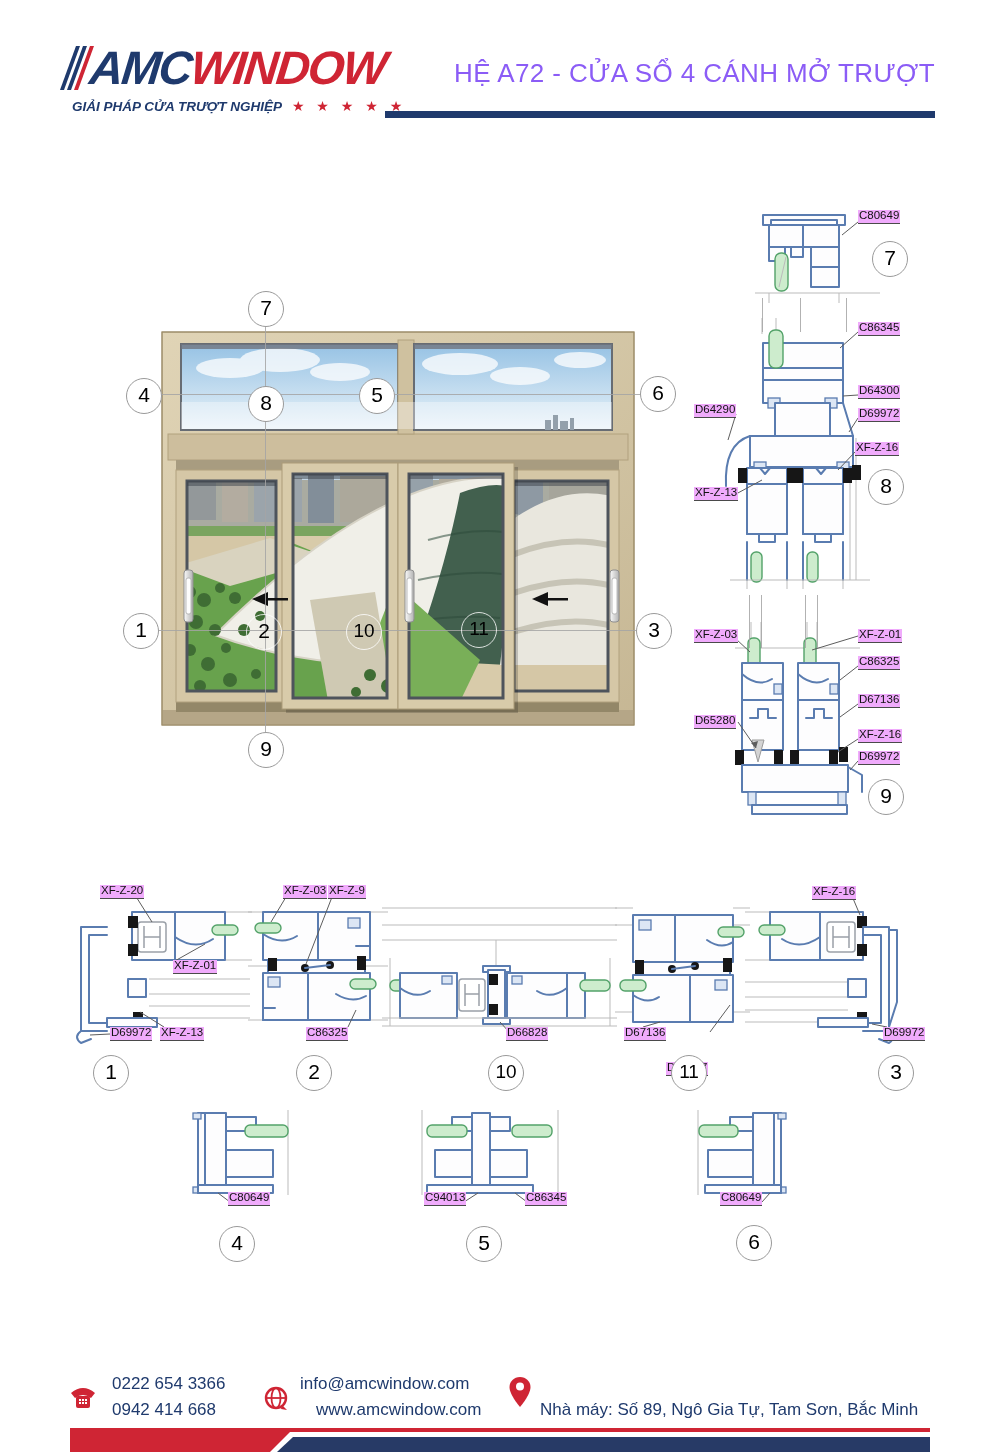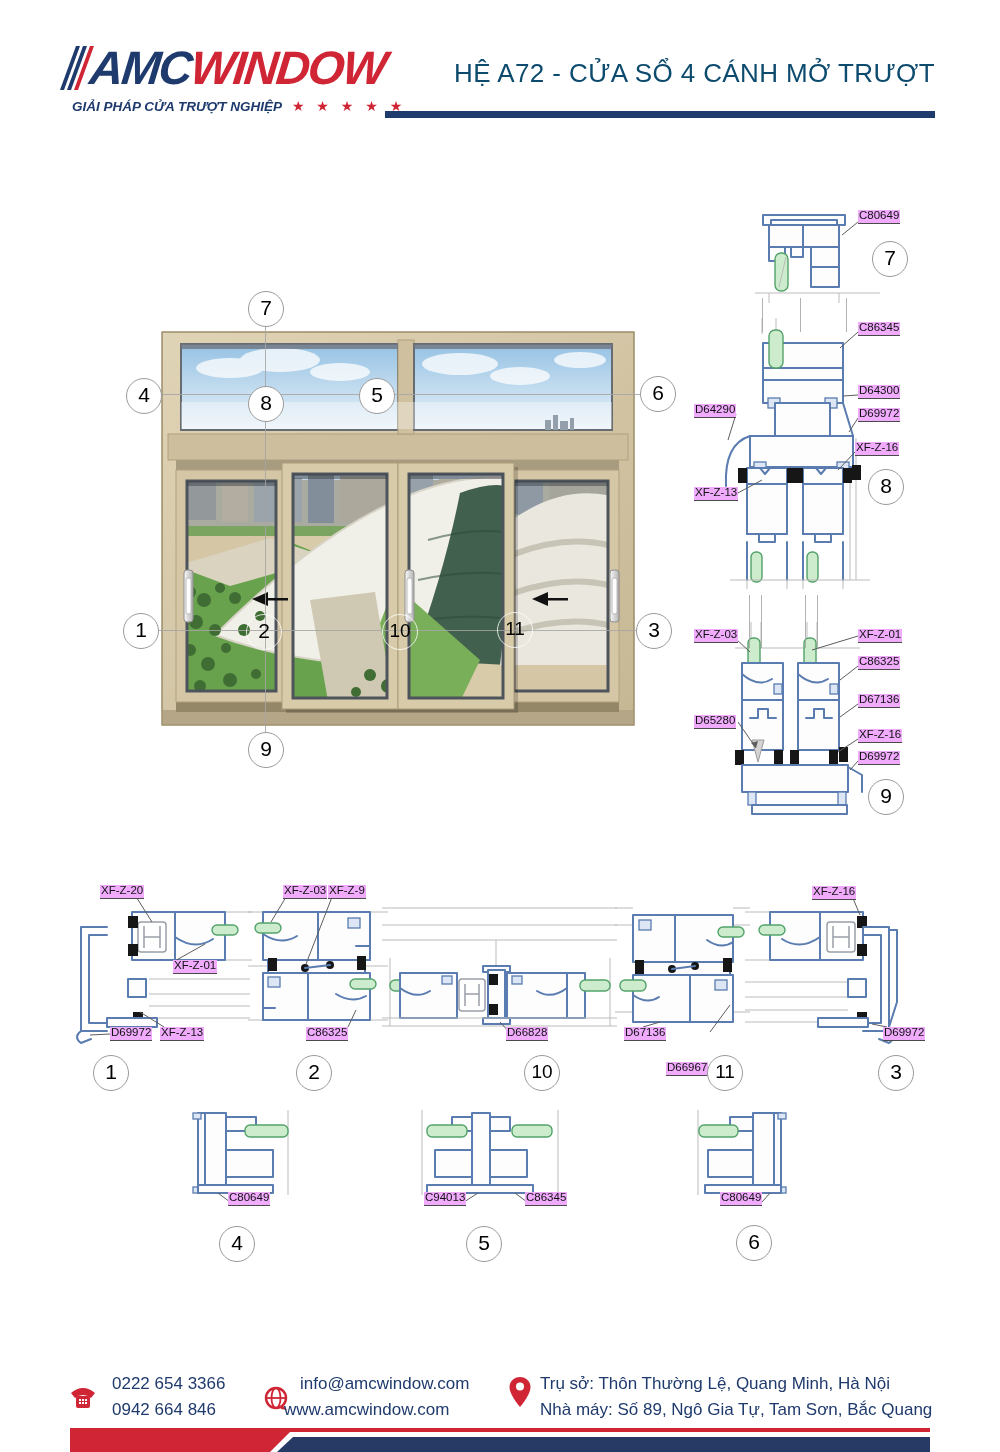--- a/index.html
+++ b/index.html
@@ -9,30 +9,30 @@
   
   .logo{position:absolute;left:72px;top:44px;width:310px;}
   .logo-word{position:relative;font-style:italic;font-weight:bold;font-size:47px;
              letter-spacing:-2px;transform:skewX(-6deg);line-height:1;white-space:nowrap;}
   .logo-word .amc{color:#1f3a6d;}
   .logo-word .win{color:#cf2534;}
   .lstripe{position:absolute;top:2px;width:4px;height:44px;transform:skewX(-20deg);}
   .logo-sub{margin-top:7px;display:flex;align-items:center;gap:10px;}
   .logo-tag{font-size:13.5px;font-weight:bold;font-style:italic;color:#1f3a6d;white-space:nowrap;}
   .logo-stars{color:#cf2534;font-size:14px;letter-spacing:4px;white-space:nowrap;}
-  .doc-title{position:absolute;right:65px;top:58px;font-size:26px;color:#0c4a6e;
+  .doc-title{position:absolute;right:65px;top:58px;font-size:26px;color:#8b5cf6;
              letter-spacing:.4px;white-space:nowrap;}
   .hdr-rule{position:absolute;left:385px;top:111px;width:550px;height:7px;background:#1f3a6d;}
 
   
   .plbl{position:absolute;font-size:11.5px;line-height:11px;color:#111;background:#f0abfc;
         border-bottom:1px solid #4a4a4a;padding:0 1px 2px 1px;white-space:nowrap;}
   .callout{position:absolute;width:34px;height:34px;border:1.4px solid #9a9a9a;border-radius:50%;
            background:#fff;color:#000;font-size:21px;line-height:32px;text-align:center;z-index:6;}
-  .callout.two{font-size:19px;margin-left:36px;}
+  .callout.two{font-size:19px;}
   .callout.onphoto{background:transparent;border-color:rgba(255,255,255,.8);}
   .hline{position:absolute;height:1px;background:#a5a5a5;z-index:5;opacity:.85;}
   .vline{position:absolute;width:1px;background:#a5a5a5;z-index:5;opacity:.85;}
   .dsvg{position:absolute;}
 
   
   .pf{fill:#fdfdfe;stroke:#5a7cb0;stroke-width:2;stroke-linejoin:round;}
   .pfl{fill:none;stroke:#5a7cb0;stroke-width:2;stroke-linejoin:round;stroke-linecap:round;}
   .pf2{fill:#dce6f4;stroke:#5a7cb0;stroke-width:1.3;}
   .gk{fill:#cdeccd;stroke:#53a269;stroke-width:1.4;}
@@ -584,35 +584,34 @@
     <g fill="#fff">
         <rect x="11" y="16" width="2" height="2"></rect>
         <rect x="14" y="16" width="2" height="2"></rect>
         <rect x="17" y="16" width="2" height="2"></rect>
     <rect x="11" y="19" width="2" height="2"></rect>
         <rect x="14" y="19" width="2" height="2"></rect>
         <rect x="17" y="19" width="2" height="2"></rect>
       </g>
   </svg>
   <div class="ft" style="left:112px;top:1374px">0222 654 3366</div>
-  <div class="ft" style="left:112px;top:1400px">0942 664 846</div>
+  <div class="ft" style="left:112px;top:1400px">0942 414 668</div>
 
   <svg class="fticon" style="left:262px;top:1385px" width="28" height="28" viewBox="0 0 28 28">
     <circle cx="14" cy="13" r="10" fill="none" stroke="#cf2534" stroke-width="2.4"></circle>
     <ellipse cx="14" cy="13" rx="4.5" ry="10" fill="none" stroke="#cf2534" stroke-width="1.8"></ellipse>
     <line x1="4" y1="13" x2="24" y2="13" stroke="#cf2534" stroke-width="1.8"></line>
     <path d="M20,20 l5,5 l-6,-1" fill="#cf2534"></path>
   </svg>
   <div class="ft" style="left:300px;top:1374px">info@amcwindow.com</div>
-  <div class="ft" style="left:284px;top:1400px">www.amcwindow.com</div>
+  <div class="ft" style="left:316px;top:1400px">www.amcwindow.com</div>
 
   <svg class="fticon" style="left:508px;top:1376px" width="24" height="34" viewBox="0 0 24 34">
     <path d="M12,1 C6,1 1.5,5.5 1.5,11 C1.5,19 12,31 12,31 C12,31 22.5,19 22.5,11 C22.5,5.5 18,1 12,1 Z" fill="#cf2534"></path>
     <circle cx="12" cy="10.5" r="4" fill="#ffffff"></circle>
   </svg>
-  <div class="ft" style="left:540px;top:1374px">Trụ sở: Thôn Thường Lệ, Quang Minh, Hà Nội</div>
-  <div class="ft" style="left:540px;top:1400px">Nhà máy: Số 89, Ngô Gia Tự, Tam Sơn, Bắc Quang</div>
+  <div class="ft" style="left:540px;top:1400px">Nhà máy: Số 89, Ngô Gia Tự, Tam Sơn, Bắc Minh</div>
 
   <div class="bar-red"></div>
   <div class="bar-white"></div>
   <div class="bar-navy"></div>
 
 </div>
 
 </body></html>

